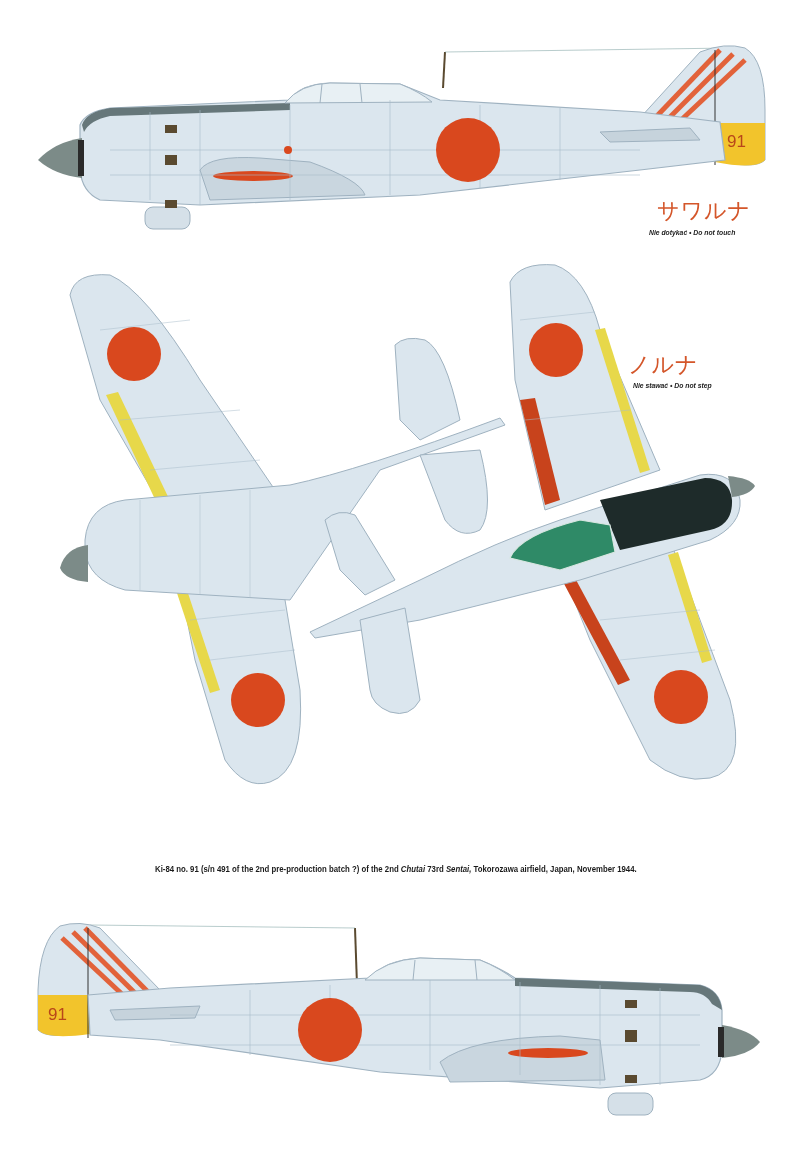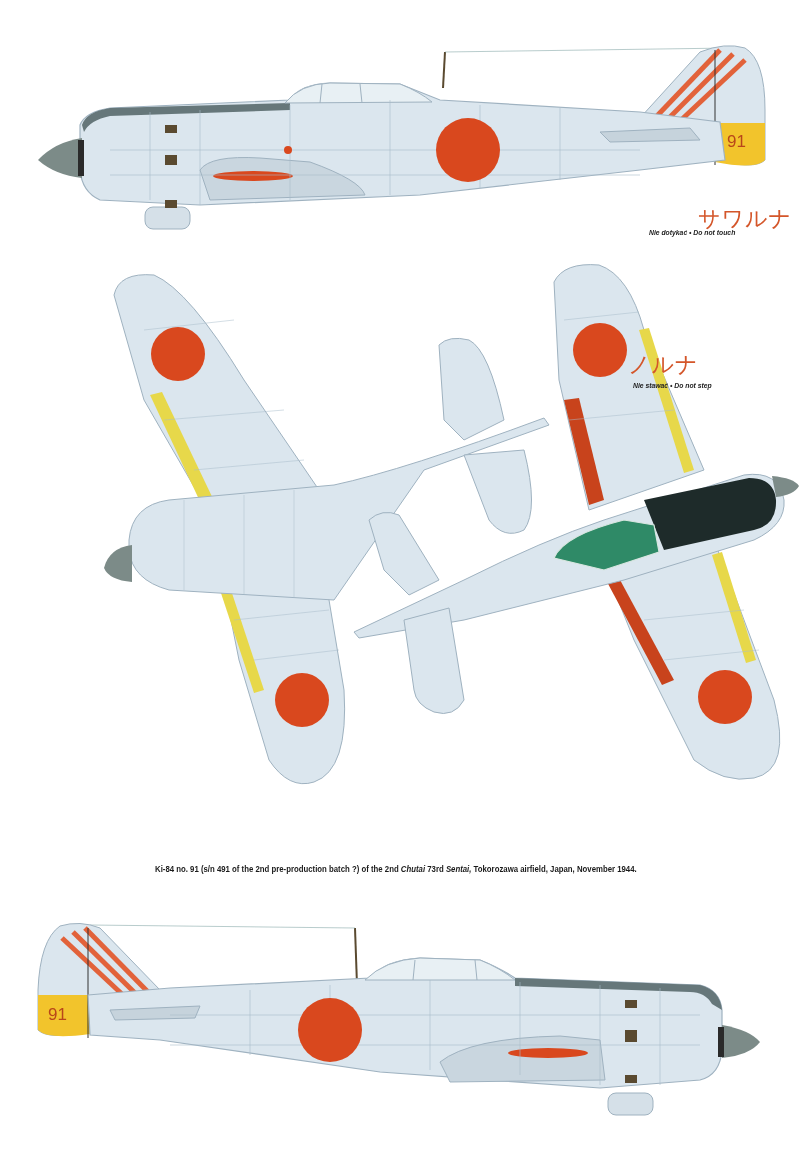--- a/index.html
+++ b/index.html
@@ -61,29 +61,29 @@
       <line x1="200" y1="110" x2="200" y2="205"></line>
       <line x1="290" y1="105" x2="290" y2="200"></line>
       <line x1="390" y1="100" x2="390" y2="195"></line>
       <line x1="480" y1="105" x2="480" y2="188"></line>
       <line x1="560" y1="108" x2="560" y2="180"></line>
     </g>
 
     <circle cx="468" cy="150" r="32" fill="#d9481e"></circle>
     <circle cx="288" cy="150" r="4" fill="#d9481e"></circle>
   </svg>
-  <div class="abs kana" style="left:657px;top:204px;margin-left:41px;">サワルナ</div>
+  <div class="abs kana" style="left:657px;top:196px;">サワルナ</div>
   <div class="abs note" style="left:649px;top:228px;">
     <span>Nie dotykać</span>
     <span>•</span>
     <span>Do not touch</span>
   </div>
 </div>
 
-<div class="abs" style="left:0;top:250px;width:746px;height:590px;padding-left:44px;">
+<div class="abs" style="left:0;top:250px;width:746px;height:590px;">
   <svg width="808" height="590" viewBox="0 250 808 590">
 
     <path d="M70,295 Q75,272 110,275 Q145,290 200,380 L275,490 L175,530 L100,400 Z" fill="#dbe6ee" stroke="#9fb2c0"></path>
 
     <path d="M175,560 L275,540 L300,690 Q305,770 270,782 Q245,790 225,760 L195,660 Z" fill="#dbe6ee" stroke="#9fb2c0"></path>
 
     <path d="M106,395 L118,392 L172,505 L160,510 Z" fill="#e7d84a"></path>
     <path d="M172,578 L182,575 L220,690 L210,693 Z" fill="#e7d84a"></path>
 
     <path d="M85,540 Q88,505 125,500 L290,485 Q360,470 500,418 L505,425 L380,470 L290,600 L125,590 Q88,580 85,550 Z" fill="#dbe6ee" stroke="#9fb2c0"></path>

